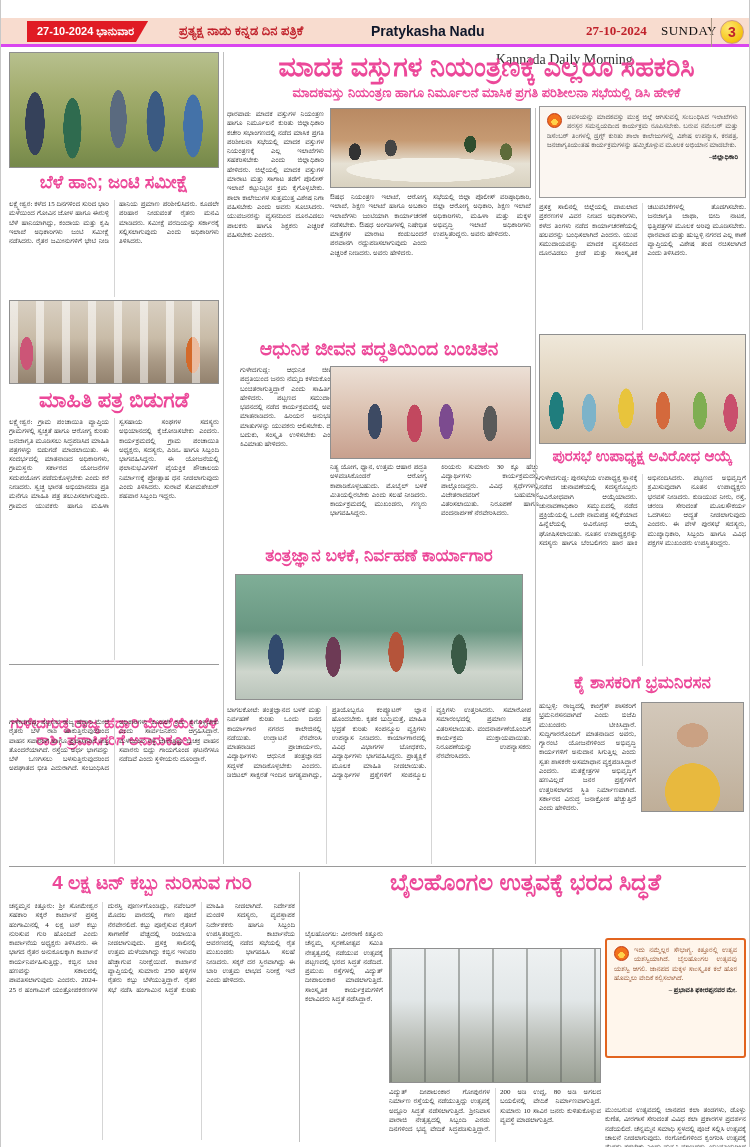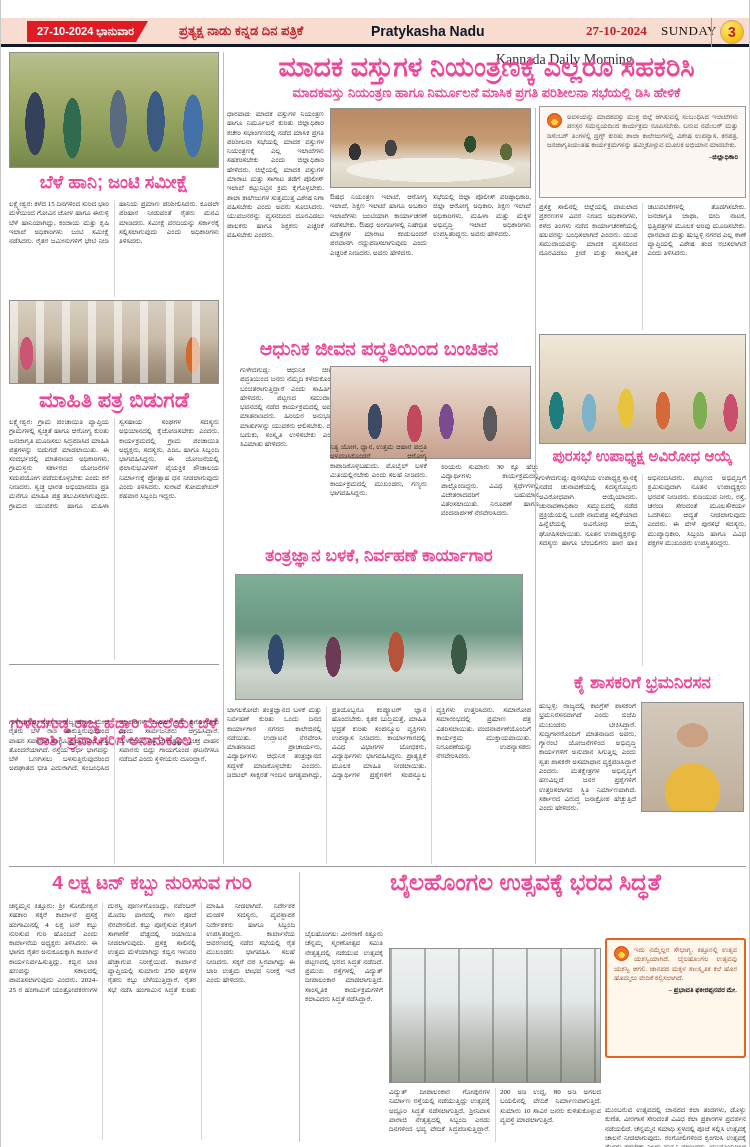--- a/index.html
+++ b/index.html
@@ -8,21 +8,21 @@
     position:relative; width:750px; height:1147px; margin:0 auto;
     background:#ffffff; overflow:hidden;
     font-family:"Liberation Serif", serif; color:#1a1a1a;
     border-left:1px solid #c8c8c8; border-right:1px solid #c8c8c8;
   }
   .abs { position:absolute; }
 
   
   .masthead {
     left:0; top:18px; width:750px; height:29px;
-    background:#f8dccf; border-bottom:3px solid #0f172a;
+    background:#f8dccf; border-bottom:3px solid #d946ef;
     display:flex; align-items:center;
   }
   .date-ribbon {
     position:absolute; left:26px; top:3px; height:21px; padding:0 14px 0 10px;
     background:#e01b24; color:#fff; font-family:"Liberation Sans", sans-serif;
     font-weight:bold; font-size:11px; line-height:21px;
     clip-path:polygon(0 0,100% 0,90% 100%,0 100%);
   }
   .tagline {
     position:absolute; left:178px; top:5px; color:#c0212b; font-weight:bold;
@@ -165,21 +165,21 @@
   <div class="abs headline" style="left:8px; top:388px; width:210px; font-size:21px;">ಮಾಹಿತಿ ಪತ್ರ ಬಿಡುಗಡೆ</div>
   <div class="abs body-text cols2" style="left:8px; top:418px; width:210px; height:242px;">ಲಕ್ಷ್ಮೇಶ್ವರ: ಗ್ರಾಮ ಪಂಚಾಯಿತಿ ವ್ಯಾಪ್ತಿಯ ಗ್ರಾಮಗಳಲ್ಲಿ ಸ್ವಚ್ಛತೆ ಹಾಗೂ ಆರೋಗ್ಯ ಕುರಿತು ಜನಜಾಗೃತಿ ಮೂಡಿಸಲು ಸಿದ್ಧಪಡಿಸಿದ ಮಾಹಿತಿ ಪತ್ರಗಳನ್ನು ಬಿಡುಗಡೆ ಮಾಡಲಾಯಿತು. ಈ ಸಂದರ್ಭದಲ್ಲಿ ಮಾತನಾಡಿದ ಅಧಿಕಾರಿಗಳು, ಗ್ರಾಮಸ್ಥರು ಸರ್ಕಾರದ ಯೋಜನೆಗಳ ಸದುಪಯೋಗ ಪಡೆದುಕೊಳ್ಳಬೇಕು ಎಂದು ಕರೆ ನೀಡಿದರು. ಸ್ವಚ್ಛ ಭಾರತ ಅಭಿಯಾನದಡಿ ಪ್ರತಿ ಮನೆಗೂ ಮಾಹಿತಿ ಪತ್ರ ತಲುಪಿಸಲಾಗುವುದು. ಗ್ರಾಮದ ಯುವಕರು ಹಾಗೂ ಮಹಿಳಾ ಸ್ವಸಹಾಯ ಸಂಘಗಳ ಸದಸ್ಯರು ಅಭಿಯಾನದಲ್ಲಿ ಕೈಜೋಡಿಸಬೇಕು ಎಂದರು. ಕಾರ್ಯಕ್ರಮದಲ್ಲಿ ಗ್ರಾಮ ಪಂಚಾಯಿತಿ ಅಧ್ಯಕ್ಷರು, ಸದಸ್ಯರು, ಪಿಡಿಒ ಹಾಗೂ ಸಿಬ್ಬಂದಿ ಭಾಗವಹಿಸಿದ್ದರು. ಈ ಯೋಜನೆಯಲ್ಲಿ ಫಲಾನುಭವಿಗಳಿಗೆ ವೈಯಕ್ತಿಕ ಶೌಚಾಲಯ ನಿರ್ಮಾಣಕ್ಕೆ ಪ್ರೋತ್ಸಾಹ ಧನ ನೀಡಲಾಗುವುದು ಎಂದು ತಿಳಿಸಿದರು. ಸುರಾವೆ ಸೋಮಶೇಖರ್ ಶಹವಾರ ಸಿಬ್ಬಂದಿ ಇದ್ದರು.</div>
 
   <div class="abs hline" style="left:8px; top:664px; width:210px;"></div>
   <div class="abs headline" style="left:8px; top:670px; width:210px; font-size:15px;margin-top:45px;">ಗುಳೇದಗುಡ್ಡ ರಾಜ್ಯ ಹೆದ್ದಾರಿ ಮೇಲೆಯೇ ಬೆಳೆ ರಾಶಿ; ಪ್ರವಾಸಿಗರಿಗೆ ಅನಾನುಕೂಲ</div>
   <div class="abs body-text cols2" style="left:8px; top:718px; width:210px; height:146px;">ಗುಳೇದಗುಡ್ಡ: ಪಟ್ಟಣದ ರಾಜ್ಯ ಹೆದ್ದಾರಿ ಮೇಲೆ ರೈತರು ಬೆಳೆ ರಾಶಿ ಹಾಕುತ್ತಿರುವುದರಿಂದ ವಾಹನ ಸವಾರರಿಗೆ ಹಾಗೂ ಪ್ರವಾಸಿಗರಿಗೆ ತೀವ್ರ ತೊಂದರೆಯಾಗಿದೆ. ರಸ್ತೆಯ ಅರ್ಧ ಭಾಗವನ್ನು ಬೆಳೆ ಒಣಗಿಸಲು ಬಳಸುತ್ತಿರುವುದರಿಂದ ಅಪಘಾತದ ಭೀತಿ ಎದುರಾಗಿದೆ. ಸಂಬಂಧಿಸಿದ ಅಧಿಕಾರಿಗಳು ಕೂಡಲೇ ಕ್ರಮ ಕೈಗೊಳ್ಳಬೇಕು ಎಂದು ಸಾರ್ವಜನಿಕರು ಆಗ್ರಹಿಸಿದ್ದಾರೆ. ಮಳೆಯಿಂದ ರಸ್ತೆ ಜಾರುತ್ತಿದ್ದು ದ್ವಿಚಕ್ರ ವಾಹನ ಸವಾರರು ಬಿದ್ದು ಗಾಯಗೊಂಡ ಘಟನೆಗಳೂ ನಡೆದಿವೆ ಎಂದು ಸ್ಥಳೀಯರು ದೂರಿದ್ದಾರೆ.</div>
 
   <div class="abs headline" style="left:226px; top:338px; width:304px; font-size:19px;">ಆಧುನಿಕ ಜೀವನ ಪದ್ಧತಿಯಿಂದ ಬಂಚಿತನ</div>
   <div class="abs body-text" style="left:239px; top:366px; width:97px; height:172px;">ಗುಳೇದಗುಡ್ಡ: ಆಧುನಿಕ ಜೀವನ ಪದ್ಧತಿಯಿಂದ ಜನರು ನೆಮ್ಮದಿ ಕಳೆದುಕೊಂಡು ಬಂಚಿತರಾಗುತ್ತಿದ್ದಾರೆ ಎಂದು ಸಾಹಿತಿಗಳು ಹೇಳಿದರು. ಪಟ್ಟಣದ ಸಮುದಾಯ ಭವನದಲ್ಲಿ ನಡೆದ ಕಾರ್ಯಕ್ರಮದಲ್ಲಿ ಅವರು ಮಾತನಾಡಿದರು. ಹಿರಿಯರ ಅನುಭವದ ಮಾತುಗಳನ್ನು ಯುವಕರು ಆಲಿಸಬೇಕು. ದೇಸಿ ಬದುಕು, ಸಂಸ್ಕೃತಿ ಉಳಿಸಬೇಕು ಎಂದು ಕಿವಿಮಾತು ಹೇಳಿದರು.</div>
   <div class="abs photo photo-felicitation" style="left:329px; top:366px; width:201px; height:93px;"></div>
-  <div class="abs body-text" style="left:329px; top:443px; width:97px; height:75px;">ನಿತ್ಯ ಯೋಗ, ಧ್ಯಾನ, ಉತ್ತಮ ಆಹಾರ ಪದ್ಧತಿ ಅಳವಡಿಸಿಕೊಂಡರೆ ಆರೋಗ್ಯ ಕಾಪಾಡಿಕೊಳ್ಳಬಹುದು. ಮೊಬೈಲ್ ಬಳಕೆ ಮಿತಿಯಲ್ಲಿರಬೇಕು ಎಂದು ಸಲಹೆ ನೀಡಿದರು. ಕಾರ್ಯಕ್ರಮದಲ್ಲಿ ಮುಖಂಡರು, ಗಣ್ಯರು ಭಾಗವಹಿಸಿದ್ದರು.</div>
+  <div class="abs body-text" style="left:329px; top:463px; width:97px; height:75px;">ನಿತ್ಯ ಯೋಗ, ಧ್ಯಾನ, ಉತ್ತಮ ಆಹಾರ ಪದ್ಧತಿ ಅಳವಡಿಸಿಕೊಂಡರೆ ಆರೋಗ್ಯ ಕಾಪಾಡಿಕೊಳ್ಳಬಹುದು. ಮೊಬೈಲ್ ಬಳಕೆ ಮಿತಿಯಲ್ಲಿರಬೇಕು ಎಂದು ಸಲಹೆ ನೀಡಿದರು. ಕಾರ್ಯಕ್ರಮದಲ್ಲಿ ಮುಖಂಡರು, ಗಣ್ಯರು ಭಾಗವಹಿಸಿದ್ದರು.</div>
   <div class="abs body-text" style="left:432px; top:463px; width:98px; height:75px;margin-left:8px;">ಕಿರಿಯರು ಸುಮಾರು 30 ಕ್ಕೂ ಹೆಚ್ಚು ವಿದ್ಯಾರ್ಥಿಗಳು ಕಾರ್ಯಕ್ರಮದಲ್ಲಿ ಪಾಲ್ಗೊಂಡಿದ್ದರು. ವಿವಿಧ ಸ್ಪರ್ಧೆಗಳಲ್ಲಿ ವಿಜೇತರಾದವರಿಗೆ ಬಹುಮಾನ ವಿತರಿಸಲಾಯಿತು. ನಿರೂಪಣೆ ಹಾಗೂ ವಂದನಾರ್ಪಣೆ ನೆರವೇರಿಸಿದರು.</div>
 
   <div class="abs headline" style="left:226px; top:546px; width:304px; font-size:17px;">ತಂತ್ರಜ್ಞಾನ ಬಳಕೆ, ನಿರ್ವಹಣೆ ಕಾರ್ಯಾಗಾರ</div>
   <div class="abs photo photo-workshop" style="left:234px; top:574px; width:288px; height:126px;"></div>
   <div class="abs body-text cols3" style="left:226px; top:706px; width:304px; height:158px;">ಬಾಗಲಕೋಟೆ: ತಂತ್ರಜ್ಞಾನದ ಬಳಕೆ ಮತ್ತು ನಿರ್ವಹಣೆ ಕುರಿತು ಒಂದು ದಿನದ ಕಾರ್ಯಾಗಾರ ನಗರದ ಕಾಲೇಜಿನಲ್ಲಿ ನಡೆಯಿತು. ಉದ್ಘಾಟನೆ ನೆರವೇರಿಸಿ ಮಾತನಾಡಿದ ಪ್ರಾಚಾರ್ಯರು, ವಿದ್ಯಾರ್ಥಿಗಳು ಆಧುನಿಕ ತಂತ್ರಜ್ಞಾನದ ಸದ್ಬಳಕೆ ಮಾಡಿಕೊಳ್ಳಬೇಕು ಎಂದರು. ಡಿಜಿಟಲ್ ಸಾಕ್ಷರತೆ ಇಂದಿನ ಅಗತ್ಯವಾಗಿದ್ದು, ಪ್ರತಿಯೊಬ್ಬರೂ ಕಂಪ್ಯೂಟರ್ ಜ್ಞಾನ ಹೊಂದಬೇಕು. ಕೃತಕ ಬುದ್ಧಿಮತ್ತೆ, ಮಾಹಿತಿ ಭದ್ರತೆ ಕುರಿತು ಸಂಪನ್ಮೂಲ ವ್ಯಕ್ತಿಗಳು ಉಪನ್ಯಾಸ ನೀಡಿದರು. ಕಾರ್ಯಾಗಾರದಲ್ಲಿ ವಿವಿಧ ವಿಭಾಗಗಳ ಬೋಧಕರು, ವಿದ್ಯಾರ್ಥಿಗಳು ಭಾಗವಹಿಸಿದ್ದರು. ಪ್ರಾತ್ಯಕ್ಷಿಕೆ ಮೂಲಕ ಮಾಹಿತಿ ನೀಡಲಾಯಿತು. ವಿದ್ಯಾರ್ಥಿಗಳ ಪ್ರಶ್ನೆಗಳಿಗೆ ಸಂಪನ್ಮೂಲ ವ್ಯಕ್ತಿಗಳು ಉತ್ತರಿಸಿದರು. ಸಮಾರೋಪ ಸಮಾರಂಭದಲ್ಲಿ ಪ್ರಮಾಣ ಪತ್ರ ವಿತರಿಸಲಾಯಿತು. ವಂದನಾರ್ಪಣೆಯೊಂದಿಗೆ ಕಾರ್ಯಕ್ರಮ ಮುಕ್ತಾಯವಾಯಿತು. ನಿರೂಪಣೆಯನ್ನು ಉಪನ್ಯಾಸಕರು ನೆರವೇರಿಸಿದರು.</div>
 
   <div class="abs photo photo-group" style="left:538px; top:334px; width:207px; height:110px;"></div>
   <div class="abs headline" style="left:538px; top:448px; width:207px; font-size:15px;">ಪುರಸಭೆ ಉಪಾಧ್ಯಕ್ಷ ಅವಿರೋಧ ಆಯ್ಕೆ</div>
   <div class="abs body-text cols2" style="left:538px; top:474px; width:207px; height:192px;">ಗುಳೇದಗುಡ್ಡ: ಪುರಸಭೆಯ ಉಪಾಧ್ಯಕ್ಷ ಸ್ಥಾನಕ್ಕೆ ನಡೆದ ಚುನಾವಣೆಯಲ್ಲಿ ಸದಸ್ಯರೊಬ್ಬರು ಅವಿರೋಧವಾಗಿ ಆಯ್ಕೆಯಾದರು. ಚುನಾವಣಾಧಿಕಾರಿ ಸಮ್ಮುಖದಲ್ಲಿ ನಡೆದ ಪ್ರಕ್ರಿಯೆಯಲ್ಲಿ ಒಂದೇ ನಾಮಪತ್ರ ಸಲ್ಲಿಕೆಯಾದ ಹಿನ್ನೆಲೆಯಲ್ಲಿ ಅವಿರೋಧ ಆಯ್ಕೆ ಘೋಷಿಸಲಾಯಿತು. ನೂತನ ಉಪಾಧ್ಯಕ್ಷರನ್ನು ಸದಸ್ಯರು ಹಾಗೂ ಬೆಂಬಲಿಗರು ಹಾರ ಹಾಕಿ ಅಭಿನಂದಿಸಿದರು. ಪಟ್ಟಣದ ಅಭಿವೃದ್ಧಿಗೆ ಶ್ರಮಿಸುವುದಾಗಿ ನೂತನ ಉಪಾಧ್ಯಕ್ಷರು ಭರವಸೆ ನೀಡಿದರು. ಕುಡಿಯುವ ನೀರು, ರಸ್ತೆ, ಚರಂಡಿ ಸೇರಿದಂತೆ ಮೂಲಸೌಕರ್ಯ ಒದಗಿಸಲು ಆದ್ಯತೆ ನೀಡಲಾಗುವುದು ಎಂದರು. ಈ ವೇಳೆ ಪುರಸಭೆ ಸದಸ್ಯರು, ಮುಖ್ಯಾಧಿಕಾರಿ, ಸಿಬ್ಬಂದಿ ಹಾಗೂ ವಿವಿಧ ಪಕ್ಷಗಳ ಮುಖಂಡರು ಉಪಸ್ಥಿತರಿದ್ದರು.</div>
 

